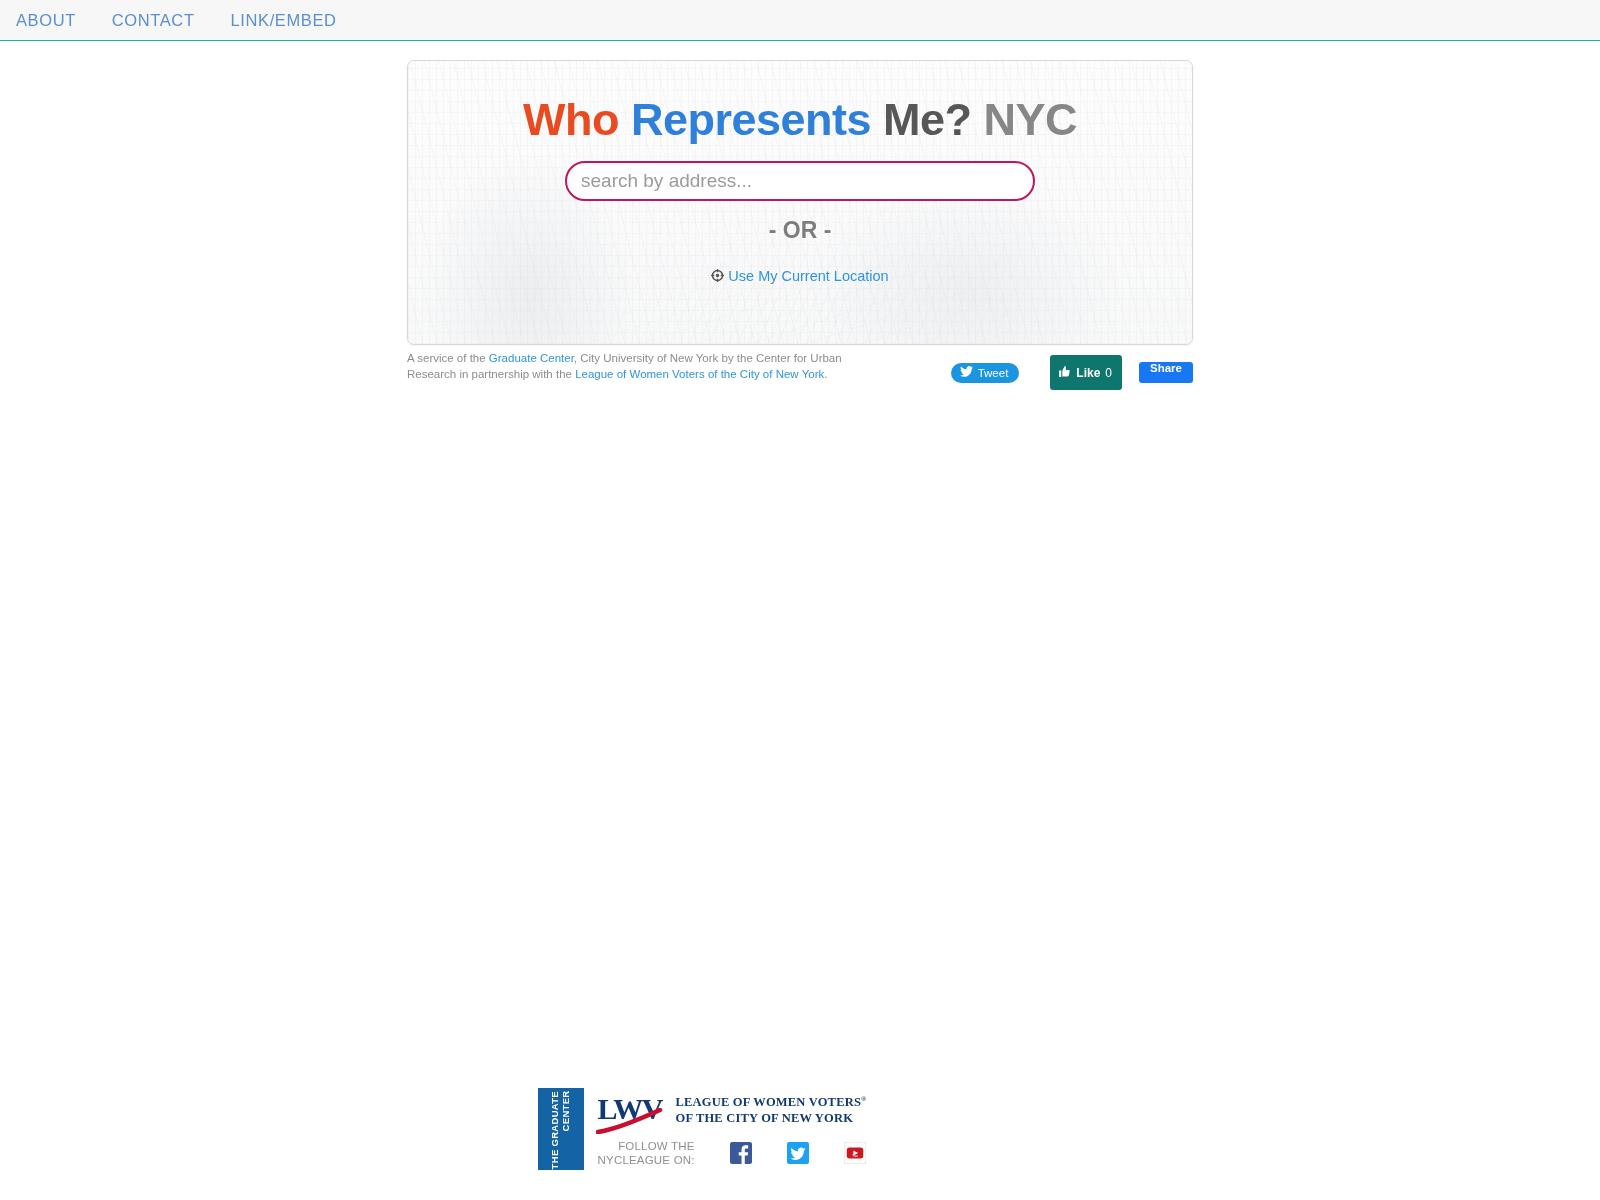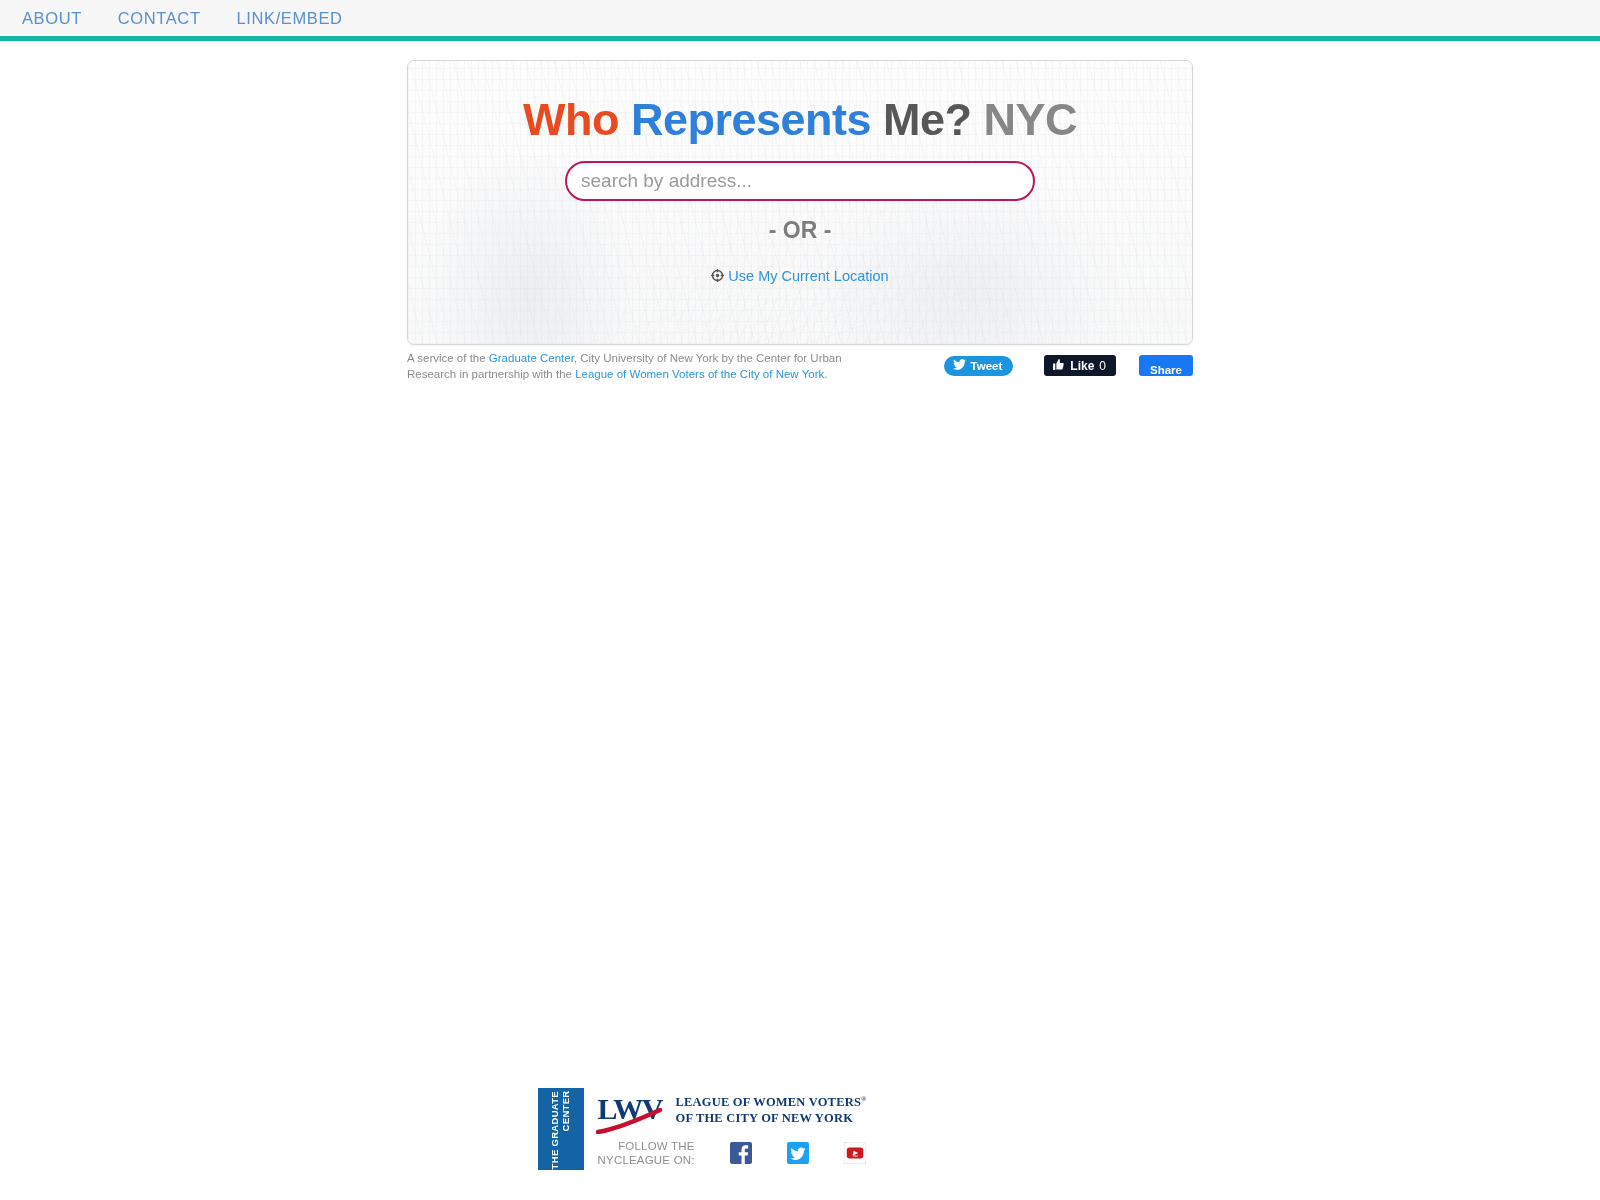--- a/index.html
+++ b/index.html
@@ -9,24 +9,24 @@
     width: 1600px; height: 1200px;
     background: #ffffff;
     font-family: "Liberation Sans", sans-serif;
     overflow: hidden;
   }
 
   
   .navbar {
     height: 41px;
     background: #f7f7f7;
-    border-bottom: 5px solid #14b8a6;
+    border-bottom: 1px solid #14b8a6;
     display: flex;
     align-items: center;
-    padding-left: 20px;
+    padding-left: 14px;
   }
   .nav-link {
     color: #5a8fd0;
     font-size: 16.5px;
     letter-spacing: 0.6px;
     text-decoration: none;
     margin-right: 32px;
     padding: 4px 2px;
     cursor: pointer;
     white-space: nowrap;
@@ -152,39 +152,39 @@
     max-width: 460px;
     text-align: left;
   }
   .credit a { color: #2f94df; text-decoration: none; cursor: pointer; }
 
   .social { display: flex; align-items: center; gap: 9px; padding-top: 4px; }
   .tweet-btn {
     display: inline-flex; align-items: center; gap: 5px;
     height: 20px; padding: 0 11px 0 9px;
     background: #1b95e0; border-radius: 10px;
-    color: #fff; font-size: 11.5px; font-weight: bold;
+    color: #fff; font-size: 11.5px; font-weight: normal;
     cursor: pointer; white-space: nowrap;
   }
   .fb-like {
     display: inline-flex; align-items: center; gap: 5px;
-    height: 21px; padding: 0 10px 0 8px;
-    background: #0f172a; border-radius: 3px;
+    height: 35px; padding: 0 10px 0 8px;
+    background: #0f766e; border-radius: 3px;
     color: #fff; font-size: 12px; font-weight: bold;
     cursor: pointer; white-space: nowrap;
     margin-left: 22px;
   }
   .fb-like .count { font-weight: normal; }
   .fb-share {
-    display: inline-flex; align-items: flex-end; justify-content: center;
+    display: inline-flex; align-items: flex-start; justify-content: center;
     height: 21px; padding: 0 11px;
     background: #1877f2; border-radius: 3px;
     color: #fff; font-size: 11.5px; font-weight: bold;
     cursor: pointer; white-space: nowrap;
-    margin-left: 14px;
+    margin-left: 8px;
   }
 
   
   .logo-band {
     position: absolute;
     left: 0; top: 1088px;
     width: 1404px;
     display: flex;
     justify-content: center;
     align-items: flex-start;

